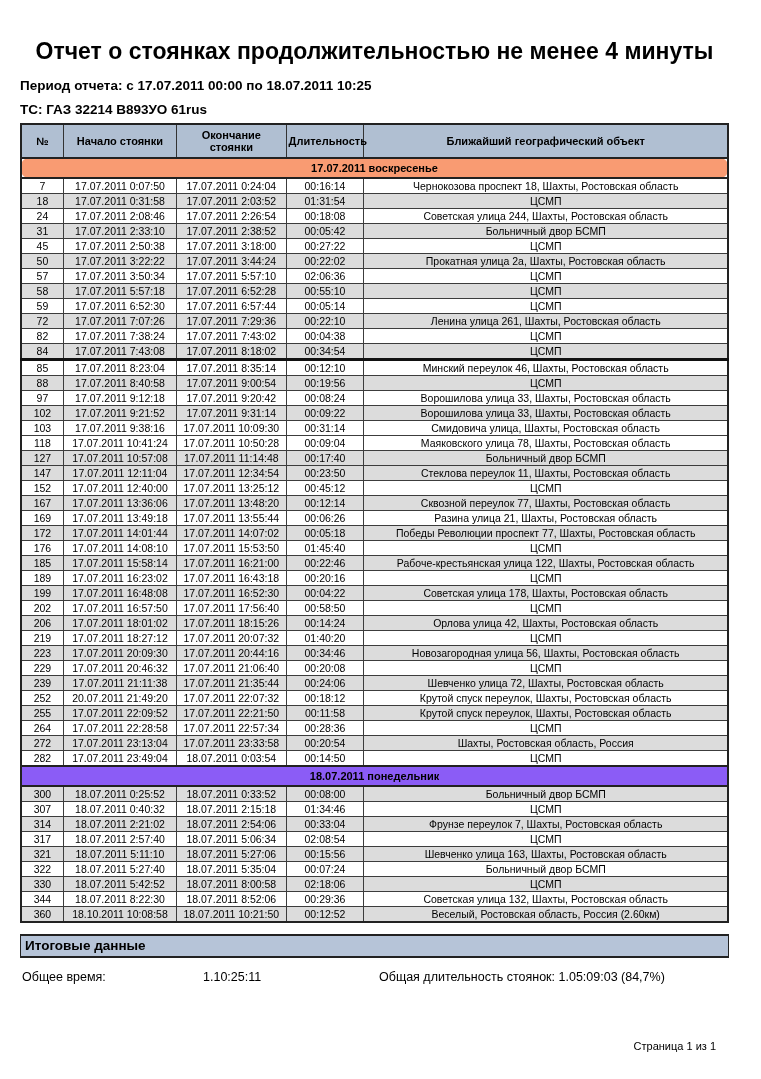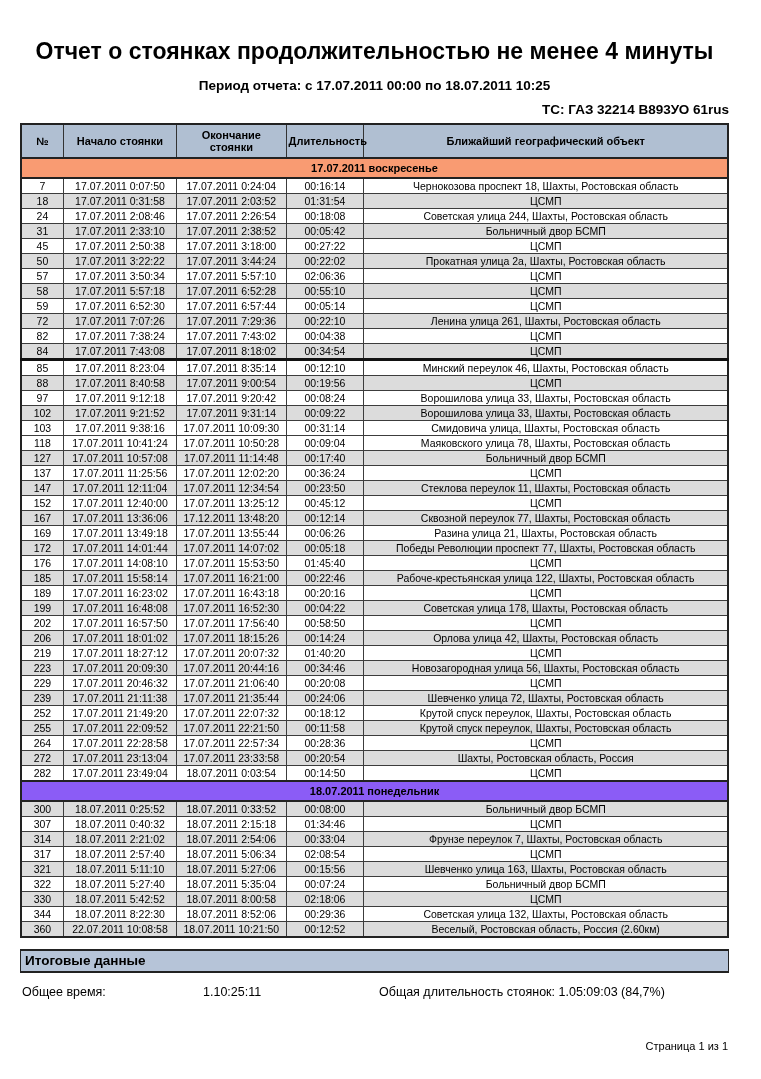--- a/index.html
+++ b/index.html
@@ -10,24 +10,24 @@
     color: #000;
     position: relative;
     overflow: hidden;
   }
   .page { padding: 36px 32px 0 20px; }
   .report-title {
     font-size: 23px; font-weight: bold; text-align: center;
     line-height: 1.32; margin: 0 10px 12px 10px;
   }
   .report-subtitle {
-    font-size: 13.5px; font-weight: bold; text-align: center; margin-bottom: 9px;
+    font-size: 13.5px; font-weight: bold; margin-bottom: 9px;
   }
   .report-vehicle {
-    font-size: 13.5px; font-weight: bold; text-align: right; margin-bottom: 6px;
+    font-size: 13.5px; font-weight: bold; text-align: left; margin-bottom: 6px;
   }
   table.report {
     width: 100%; border-collapse: collapse; table-layout: fixed;
     border: 2px solid #222;
   }
   table.report th {
     background: #b0bfd2;
     border: 1px solid #333;
     font-size: 11px; font-weight: bold;
     padding: 4px 2px; text-align: center;
@@ -59,21 +59,21 @@
     padding: 2px 4px 3px 4px;
   }
   .totals-line {
     display: flex; align-items: flex-end;
     font-size: 12.5px; margin-top: 12px; padding-left: 2px;
   }
   .totals-line .t-label { width: 181px; }
   .totals-line .t-value { width: 176px; }
   .totals-line .t-stops { flex: 1; }
   .page-number {
-    position: absolute; right: 33px; bottom: 27px;
+    position: absolute; right: 45px; bottom: 27px;
     font-size: 11px;
   }
 </style>
 </head>
 <body>
 
 <div class="page">
   <h1 class="report-title">Отчет о стоянках продолжительностью не менее 4 минуты</h1>
   <div class="report-subtitle">Период отчета: с 17.07.2011 00:00 по 18.07.2011 10:25</div>
   <div class="report-vehicle">ТС: ГАЗ 32214 В893УО 61rus</div>
@@ -90,21 +90,21 @@
       <tr>
         <th>№</th>
         <th>Начало стоянки</th>
         <th>Окончание стоянки</th>
         <th>Длительность</th>
         <th>Ближайший географический объект</th>
       </tr>
     </thead>
     <tbody id="table-body">
         <tr class="day-header">
-          <td colspan="5" style="background: rgb(249, 155, 114);">17.07.2011 воскресенье</td>
+          <td colspan="5" style="background: rgb(249, 155, 114); border-radius: 8px;">17.07.2011 воскресенье</td>
         </tr>
         <tr class="row-even">
           <td>7</td>
           <td>17.07.2011 0:07:50</td>
           <td>17.07.2011 0:24:04</td>
           <td>00:16:14</td>
           <td>Чернокозова проспект 18, Шахты, Ростовская область</td>
         </tr>
         <tr class="row-odd">
           <td>18</td>
@@ -225,45 +225,38 @@
           <td>00:09:04</td>
           <td>Маяковского улица 78, Шахты, Ростовская область</td>
         </tr>
         <tr class="row-odd">
           <td>127</td>
           <td>17.07.2011 10:57:08</td>
           <td>17.07.2011 11:14:48</td>
           <td>00:17:40</td>
           <td>Больничный двор БСМП</td>
         </tr>
-        <tr class="row-even">
-          <td>137</td>
-          <td>17.07.2011 11:25:56</td>
-          <td>17.07.2011 12:02:20</td>
-          <td>00:36:24</td>
-          <td>ЦСМП</td>
-        </tr>
         <tr class="row-odd">
           <td>147</td>
           <td>17.07.2011 12:11:04</td>
           <td>17.07.2011 12:34:54</td>
           <td>00:23:50</td>
           <td>Стеклова переулок 11, Шахты, Ростовская область</td>
         </tr>
         <tr class="row-even">
           <td>152</td>
           <td>17.07.2011 12:40:00</td>
           <td>17.07.2011 13:25:12</td>
           <td>00:45:12</td>
           <td>ЦСМП</td>
         </tr>
         <tr class="row-odd">
           <td>167</td>
           <td>17.07.2011 13:36:06</td>
-          <td>17.12.2011 13:48:20</td>
+          <td>17.07.2011 13:48:20</td>
           <td>00:12:14</td>
           <td>Сквозной переулок 77, Шахты, Ростовская область</td>
         </tr>
         <tr class="row-even">
           <td>169</td>
           <td>17.07.2011 13:49:18</td>
           <td>17.07.2011 13:55:44</td>
           <td>00:06:26</td>
           <td>Разина улица 21, Шахты, Ростовская область</td>
         </tr>
@@ -339,21 +332,21 @@
         </tr>
         <tr class="row-odd">
           <td>239</td>
           <td>17.07.2011 21:11:38</td>
           <td>17.07.2011 21:35:44</td>
           <td>00:24:06</td>
           <td>Шевченко улица 72, Шахты, Ростовская область</td>
         </tr>
         <tr class="row-even">
           <td>252</td>
-          <td>17.07.2011 21:49:20</td>
+          <td>20.07.2011 21:49:20</td>
           <td>17.07.2011 22:07:32</td>
           <td>00:18:12</td>
           <td>Крутой спуск переулок, Шахты, Ростовская область</td>
         </tr>
         <tr class="row-odd">
           <td>255</td>
           <td>17.07.2011 22:09:52</td>
           <td>17.07.2011 22:21:50</td>
           <td>00:11:58</td>
           <td>Крутой спуск переулок, Шахты, Ростовская область</td>
@@ -433,21 +426,21 @@
         </tr>
         <tr class="row-even">
           <td>344</td>
           <td>18.07.2011 8:22:30</td>
           <td>18.07.2011 8:52:06</td>
           <td>00:29:36</td>
           <td>Советская улица 132, Шахты, Ростовская область</td>
         </tr>
         <tr class="row-odd">
           <td>360</td>
-          <td>22.07.2011 10:08:58</td>
+          <td>18.10.2011 10:08:58</td>
           <td>18.07.2011 10:21:50</td>
           <td>00:12:52</td>
           <td>Веселый, Ростовская область, Россия (2.60км)</td>
         </tr>
       </tbody>
   </table>
 
   <div class="totals-bar">Итоговые данные</div>
   <div class="totals-line">
     <span class="t-label">Общее время:</span>

